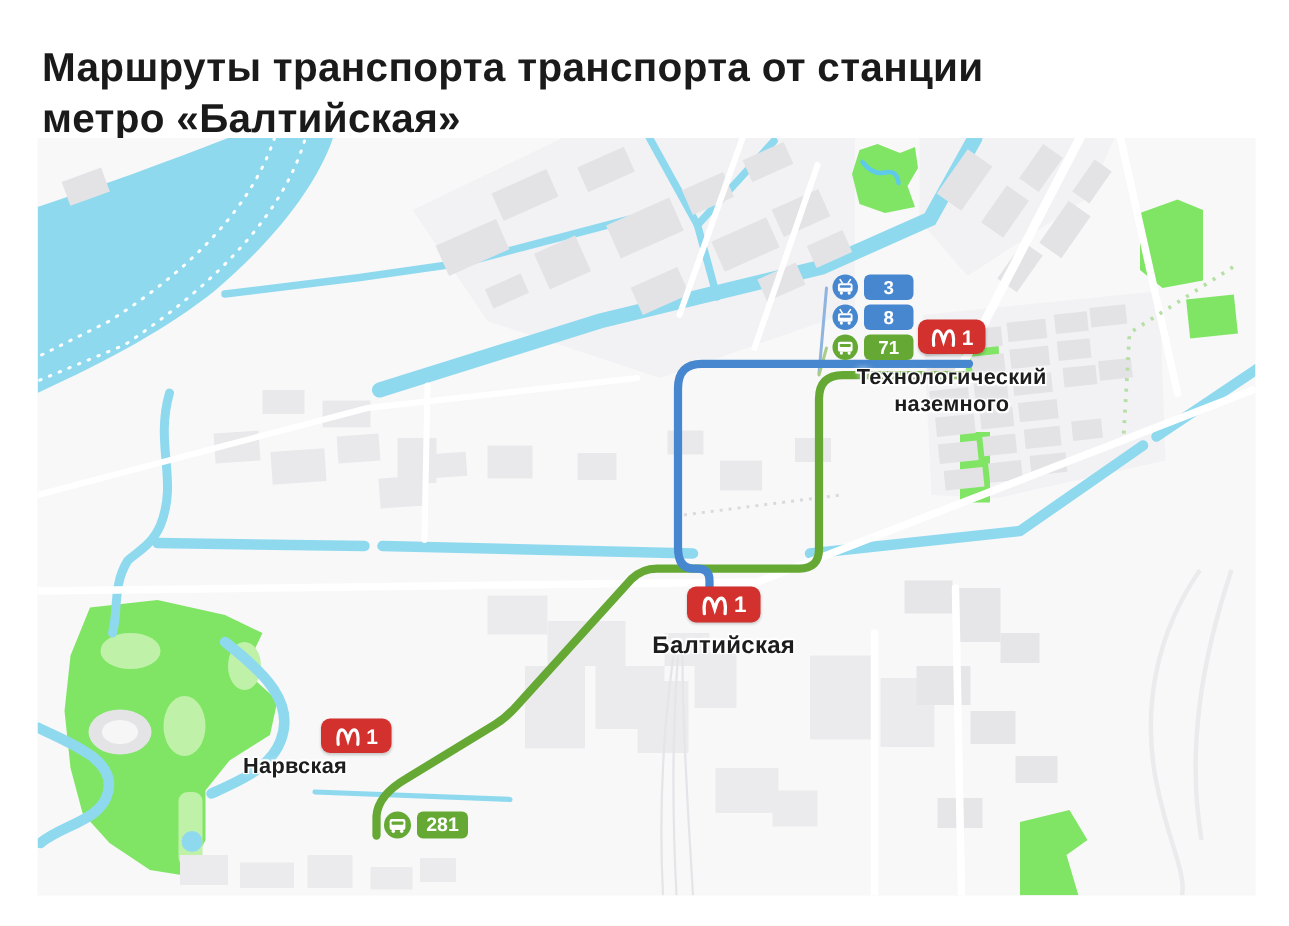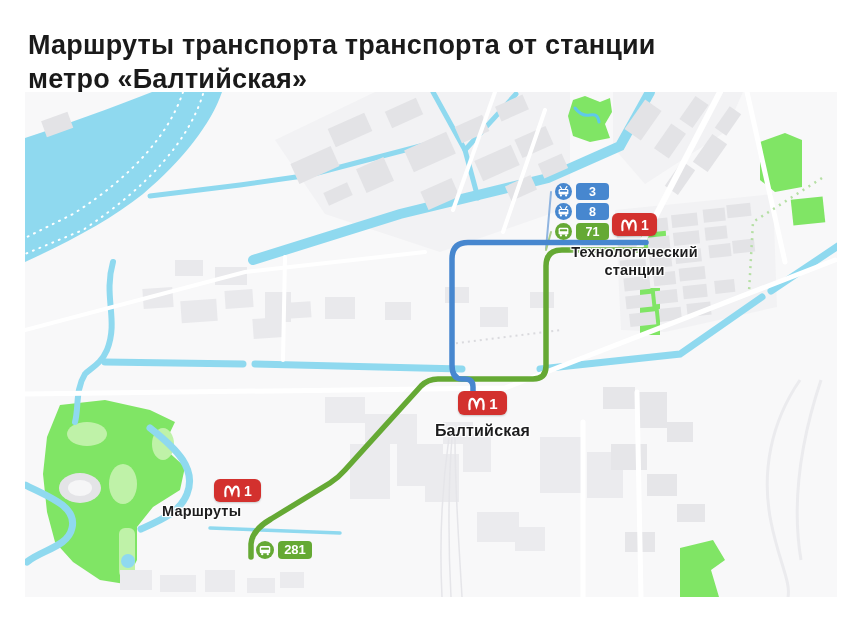--- a/index.html
+++ b/index.html
@@ -286,35 +286,35 @@
     </div>
   </div>
 
   <div class="marker" style="left:539px;top:121px;width:141px;">
     <div class="m-badge">
       <svg width="18" height="15" viewBox="0 0 22 18">
         <path d="M3,16 C2.2,9 3.4,4.2 6,4.2 C8,4.2 9,6 10,9.4 L11,12.6 L12,9.4 C13,6 14,4.2 16,4.2 C18.6,4.2 19.8,9 19,16" fill="none" stroke="#fff" stroke-width="2.6" stroke-linecap="round"></path>
       </svg>
       <span class="m-one">1</span>
     </div>
-    <div class="m-label" style="width:141px;">Технологический станции</div>
+    <div class="m-label" style="width:141px;">Технологический наземного</div>
   </div>
 
   <div class="marker" style="left:382px;top:299px;width:151px;">
     <div class="m-badge big">
       <svg width="19" height="16" viewBox="0 0 22 18">
         <path d="M3,16 C2.2,9 3.4,4.2 6,4.2 C8,4.2 9,6 10,9.4 L11,12.6 L12,9.4 C13,6 14,4.2 16,4.2 C18.6,4.2 19.8,9 19,16" fill="none" stroke="#fff" stroke-width="2.6" stroke-linecap="round"></path>
       </svg>
       <span class="m-one">1</span>
     </div>
     <div class="m-label big">Балтийская</div>
   </div>
 
   <div>
     <div class="m-badge abs" style="left:189px;top:387px;width:47px;">
       <svg width="18" height="15" viewBox="0 0 22 18">
         <path d="M3,16 C2.2,9 3.4,4.2 6,4.2 C8,4.2 9,6 10,9.4 L11,12.6 L12,9.4 C13,6 14,4.2 16,4.2 C18.6,4.2 19.8,9 19,16" fill="none" stroke="#fff" stroke-width="2.6" stroke-linecap="round"></path>
       </svg>
       <span class="m-one">1</span>
     </div>
-    <div class="m-label abs" style="left:137px;top:410px;margin-top:0;">Маршруты</div>
+    <div class="m-label abs" style="left:137px;top:410px;margin-top:0;">Нарвская</div>
   </div>
 </div>
 
 </body></html>

